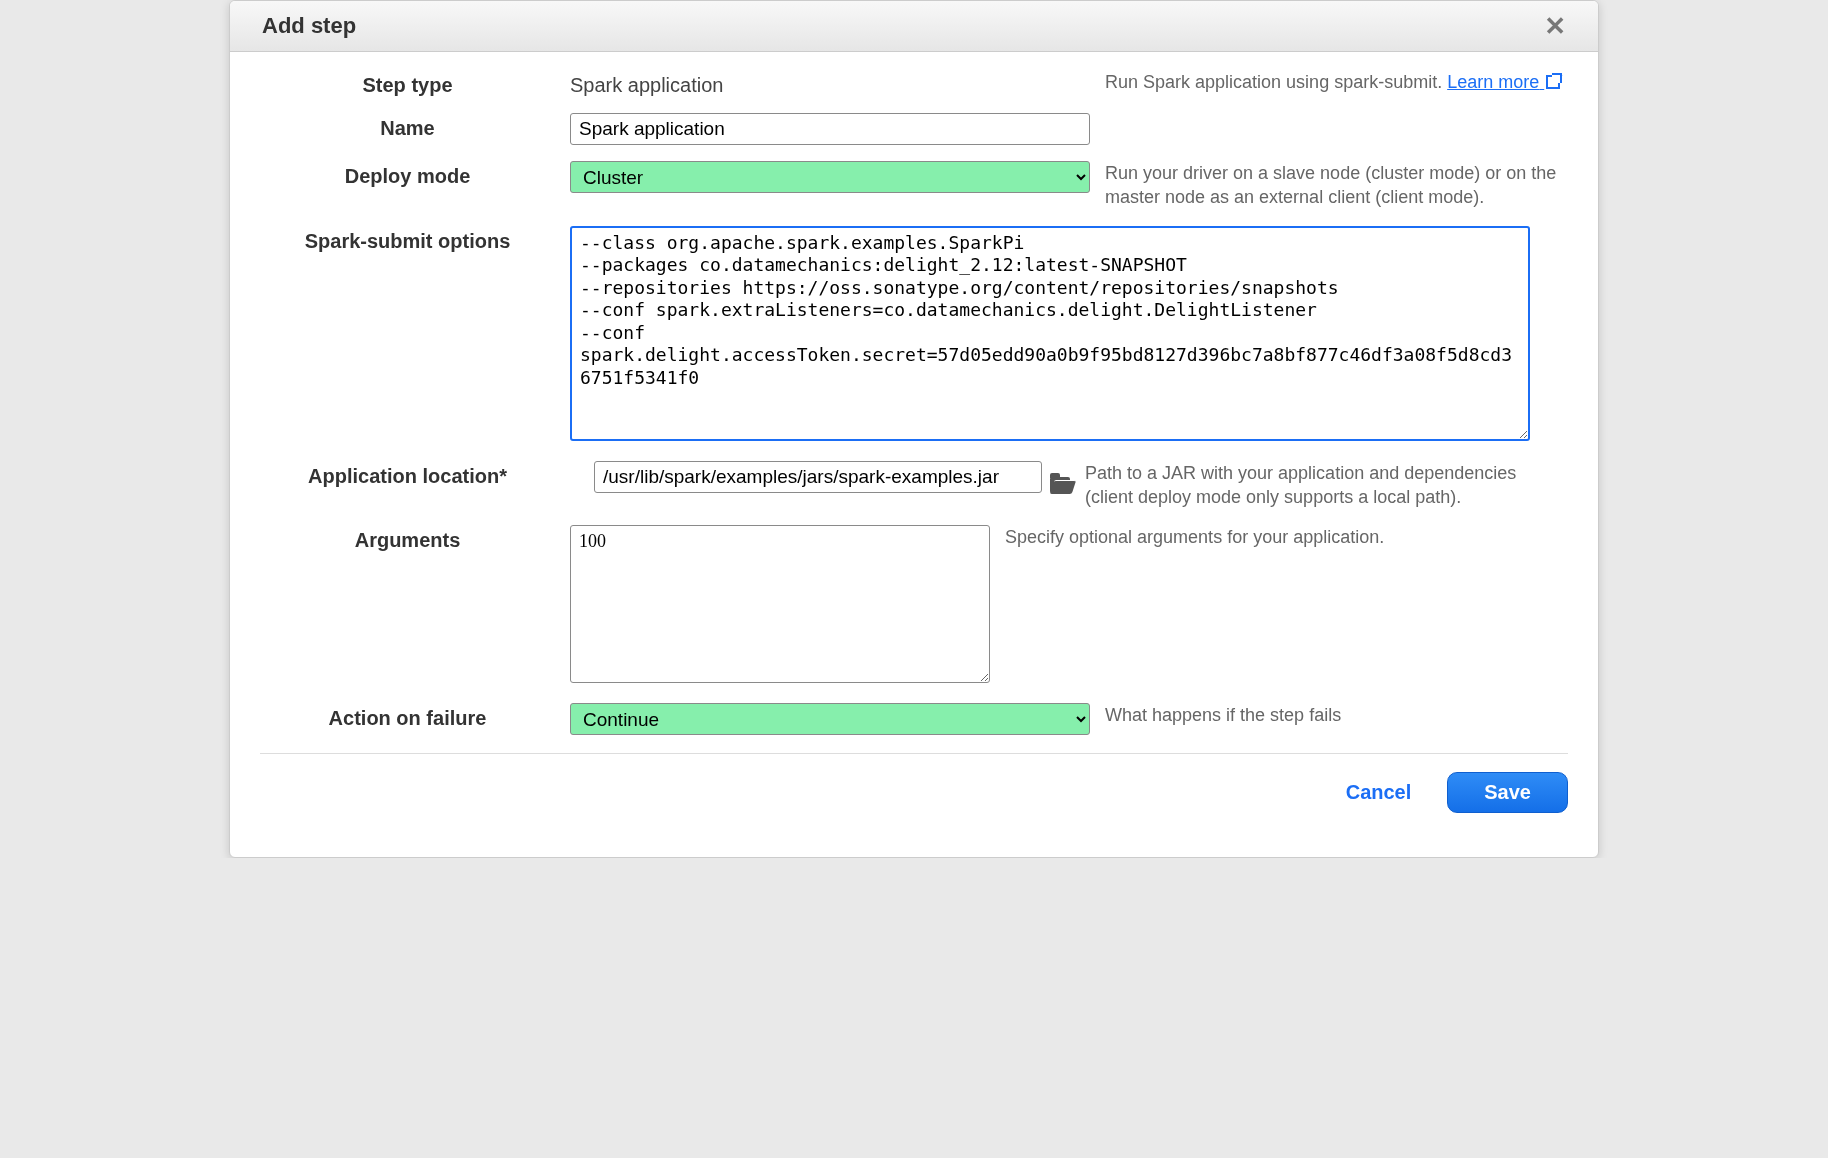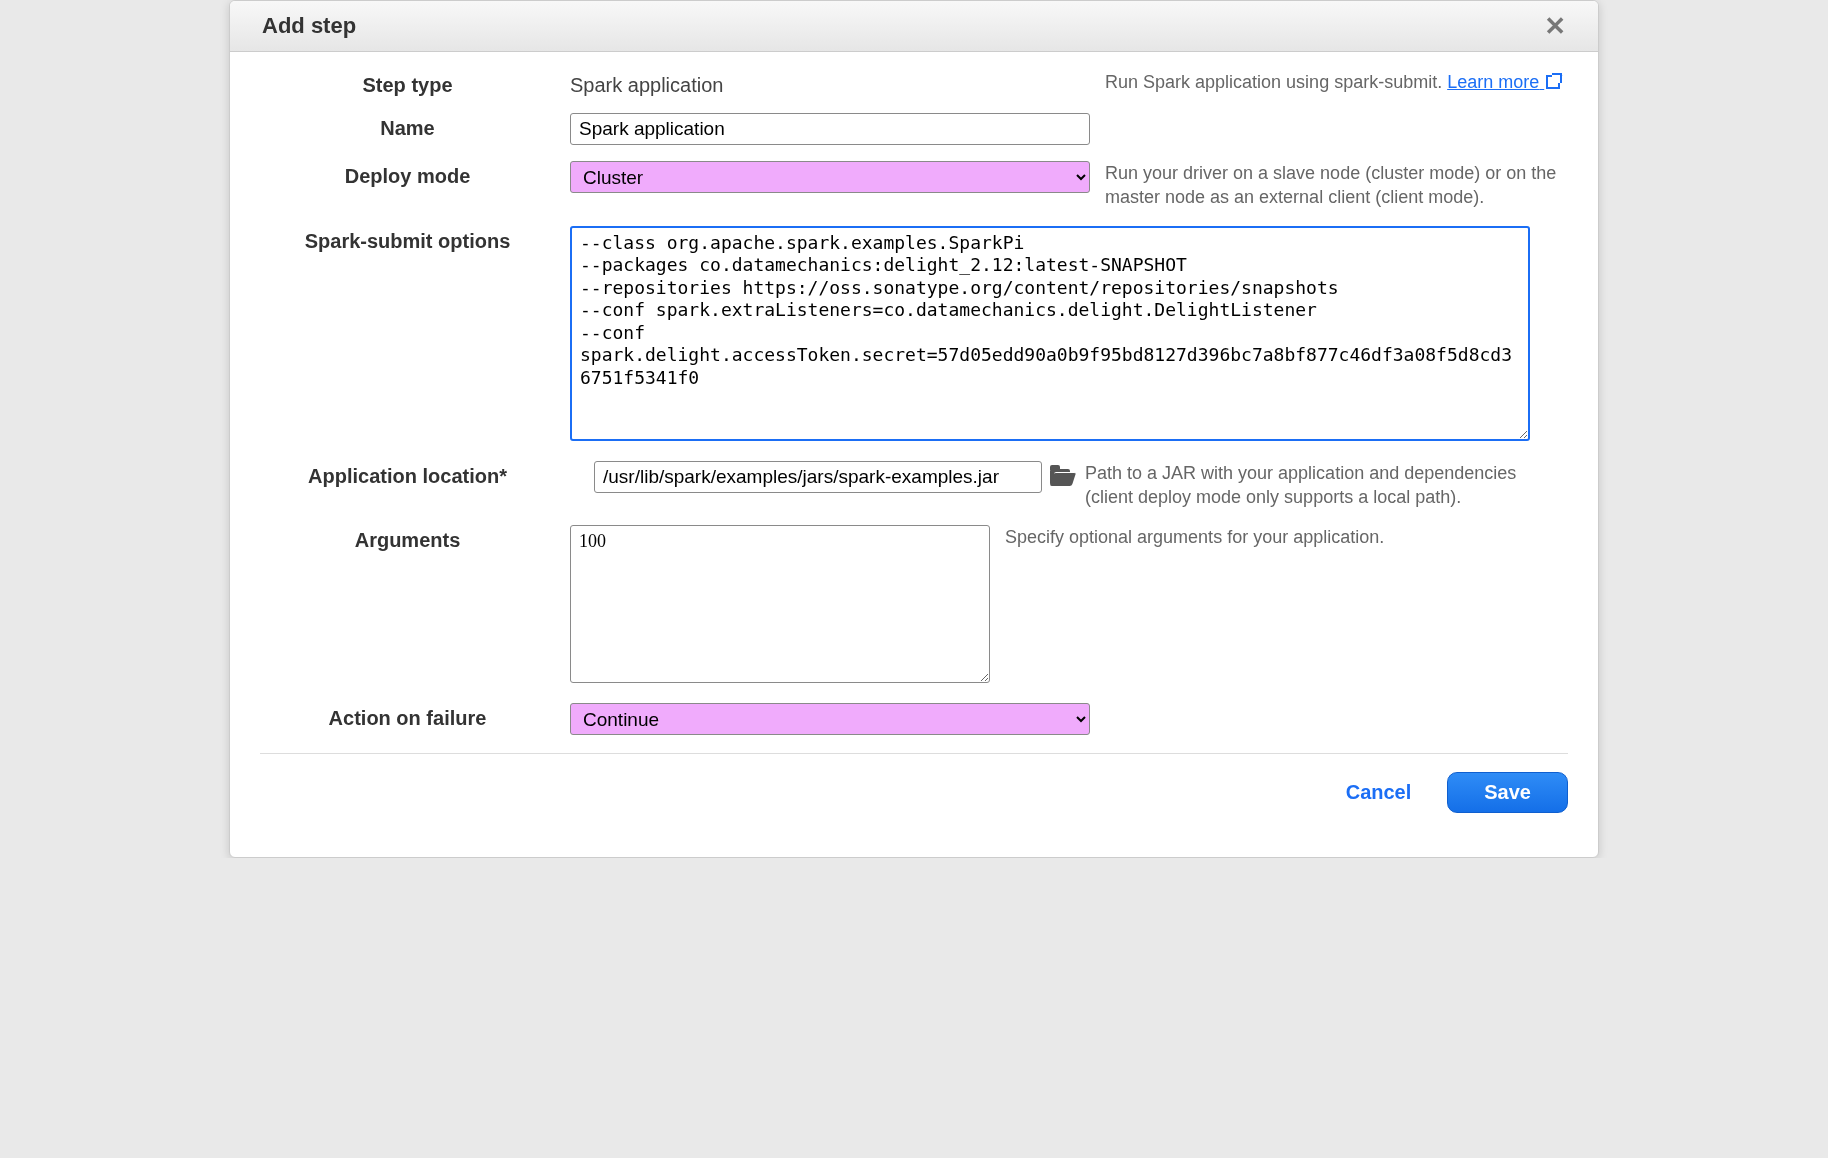--- a/index.html
+++ b/index.html
@@ -77,21 +77,21 @@
     font-size: 19px;
     font-family: inherit;
   }
   .select-input {
     width: 100%;
     height: 32px;
     border: 1px solid #8a8a8a;
     border-radius: 3px;
     padding: 2px 8px;
     font-size: 19px;
-    background: #f0abfc;
+    background: #86efac;
     font-family: inherit;
   }
   .textarea-input {
     width: 100%;
     border: 1px solid #8a8a8a;
     border-radius: 3px;
     padding: 4px 8px;
     font-family: "Menlo", "Consolas", monospace;
     font-size: 18px;
     line-height: 1.25;
@@ -185,21 +185,21 @@
     background: #1b6ef5;
     background: linear-gradient(#2f8cf6, #146fe8);
     color: #fff;
     border: 1px solid #0f5fcf;
     border-radius: 10px;
     padding: 8px 36px;
     font-size: 20px;
     font-weight: 700;
     cursor: pointer;
   }
-  .loc-wrap { display:flex; align-items:center;padding-left:24px; }
+  .loc-wrap { display:flex; align-items:flex-end;padding-left:24px; }
   .args-area { height: 158px; font-family: Liberation Serif, serif; font-size:18px; }
 </style>
 </head>
 <body>
 
 <div class="modal">
 
   <div class="modal-header">
     <div class="modal-title">Add step</div>
     <div class="close-btn">✕</div>
@@ -263,20 +263,21 @@
       <div class="desc-cell">Specify optional arguments for your application.</div>
     </div>
 
     <div class="form-row">
       <div class="label-cell">Action on failure</div>
       <div class="input-cell">
         <select class="select-input">
           <option>Continue</option>
         </select>
       </div>
+      <div class="desc-cell">What happens if the step fails</div>
     </div>
 
     <div class="modal-footer">
       <span class="cancel-link">Cancel</span>
       <button class="save-btn">Save</button>
     </div>
 
   </div>
 </div>
 

